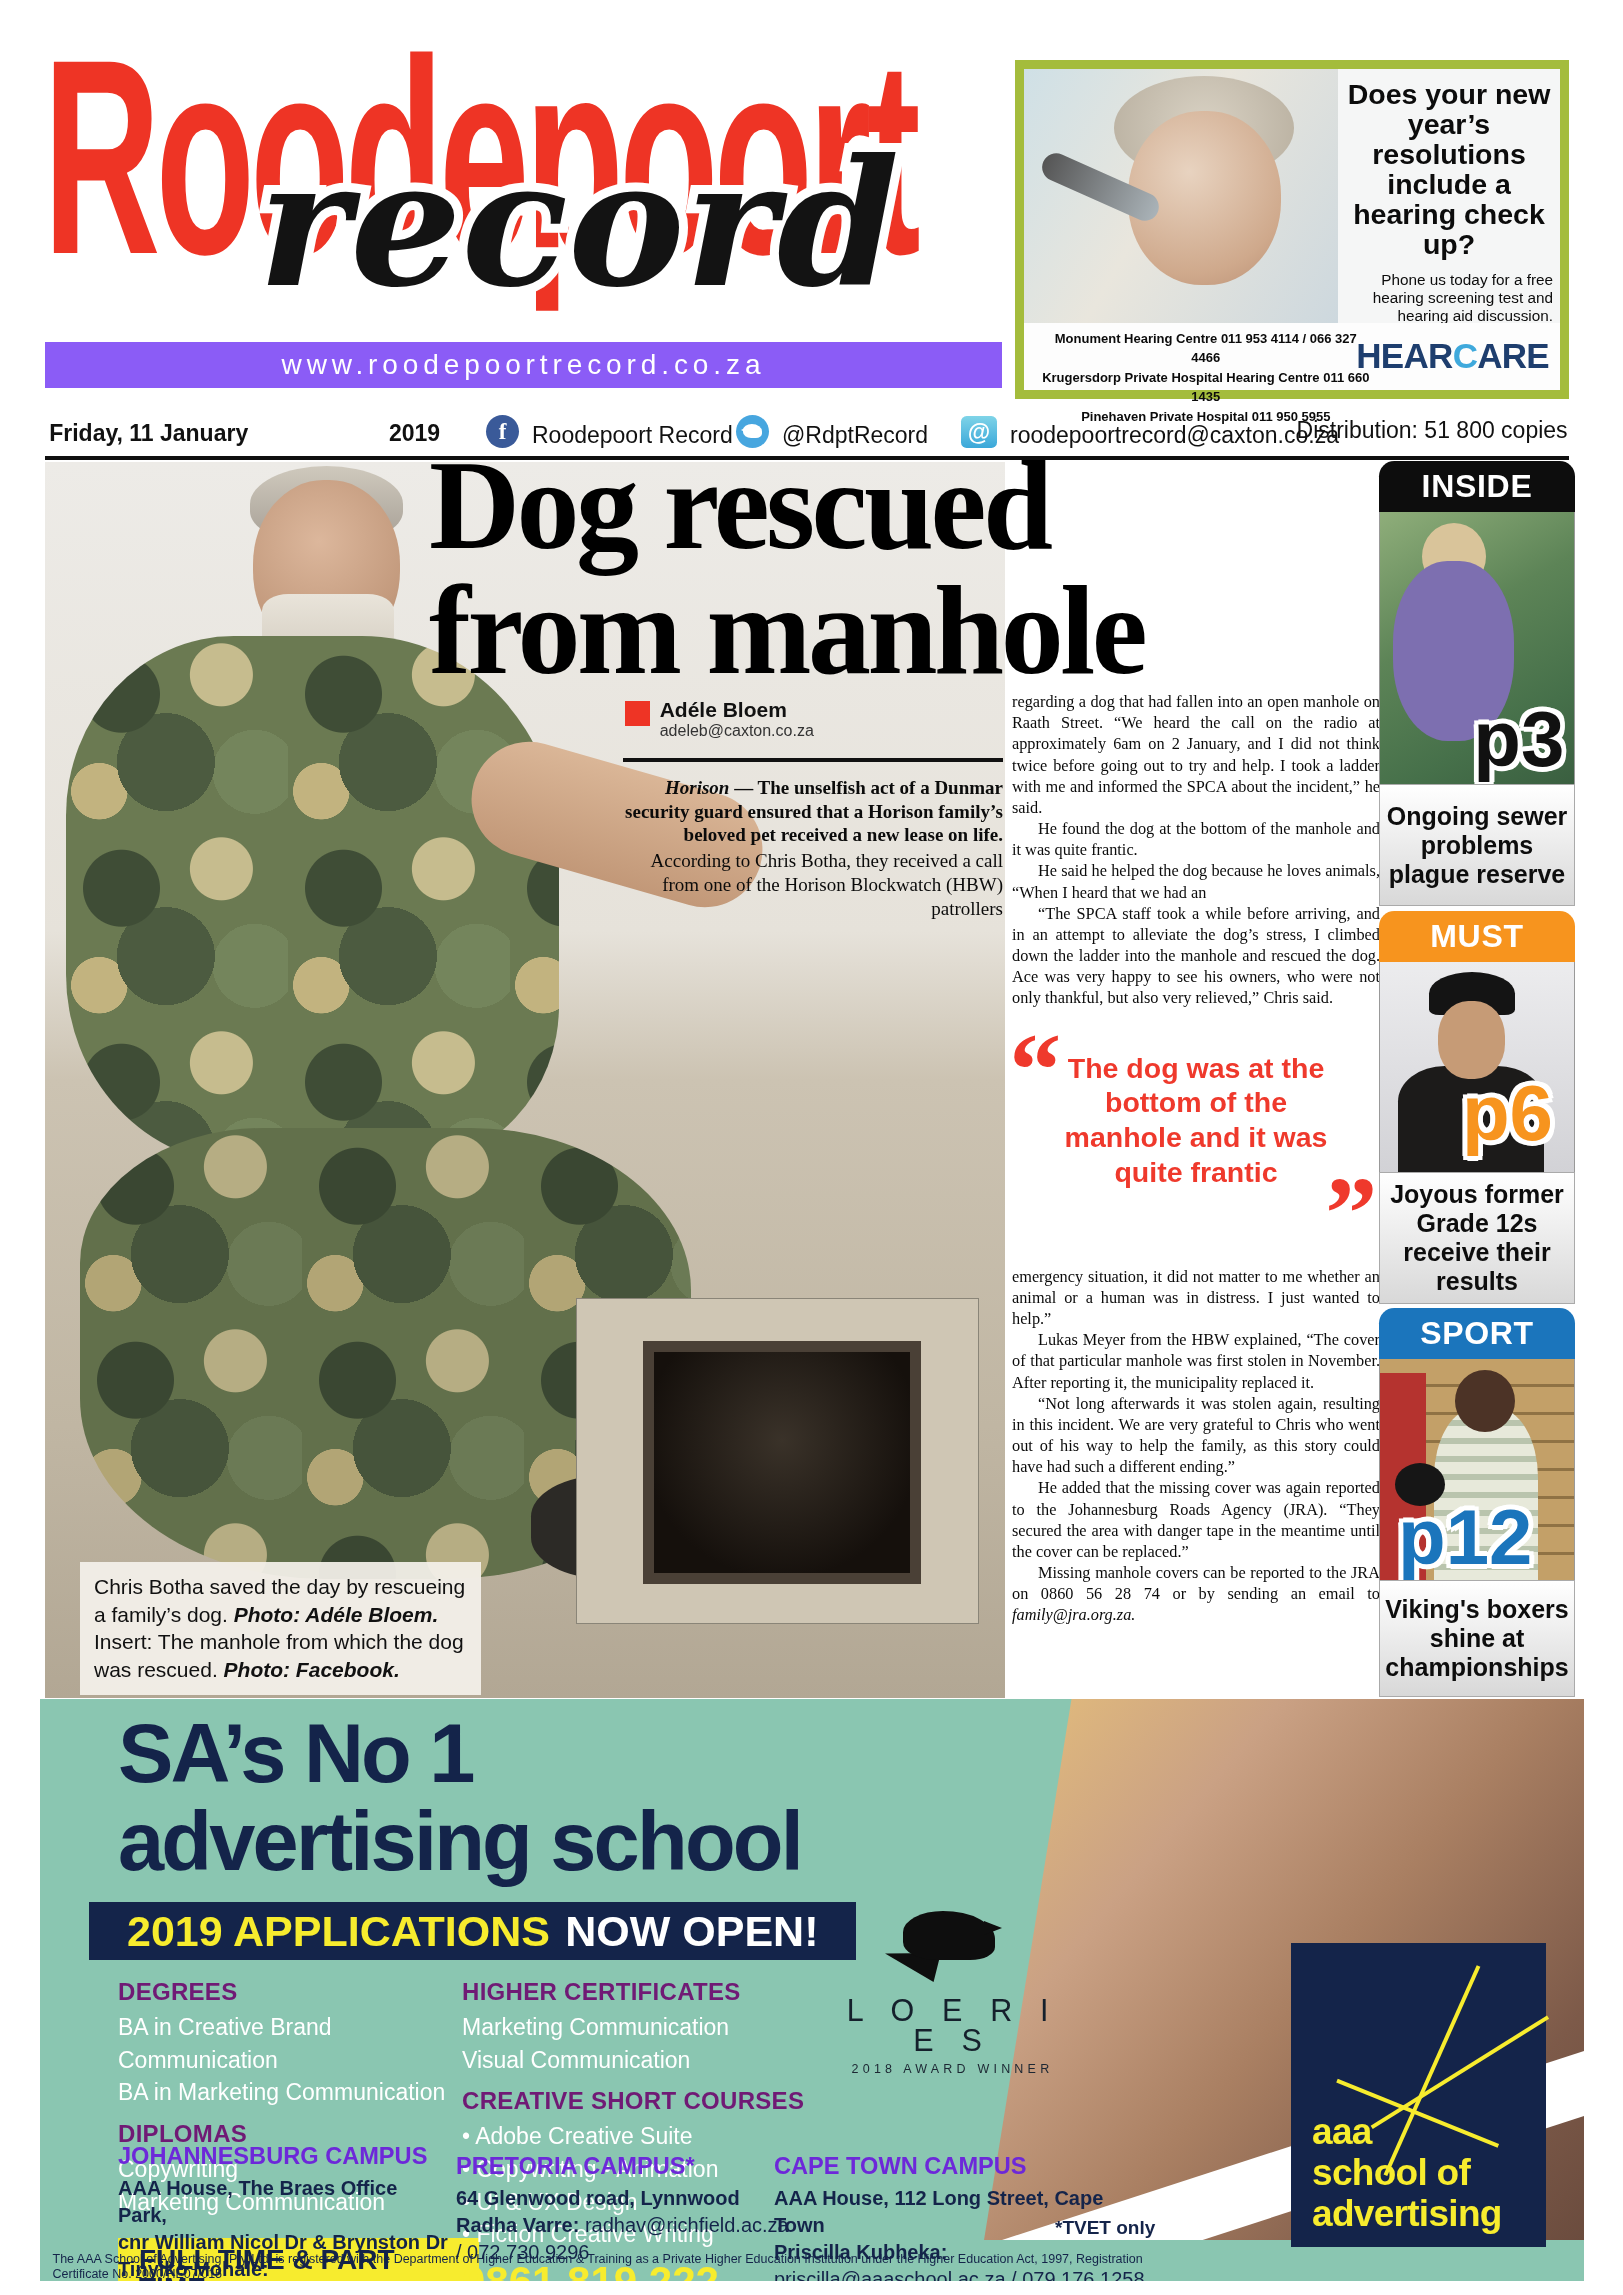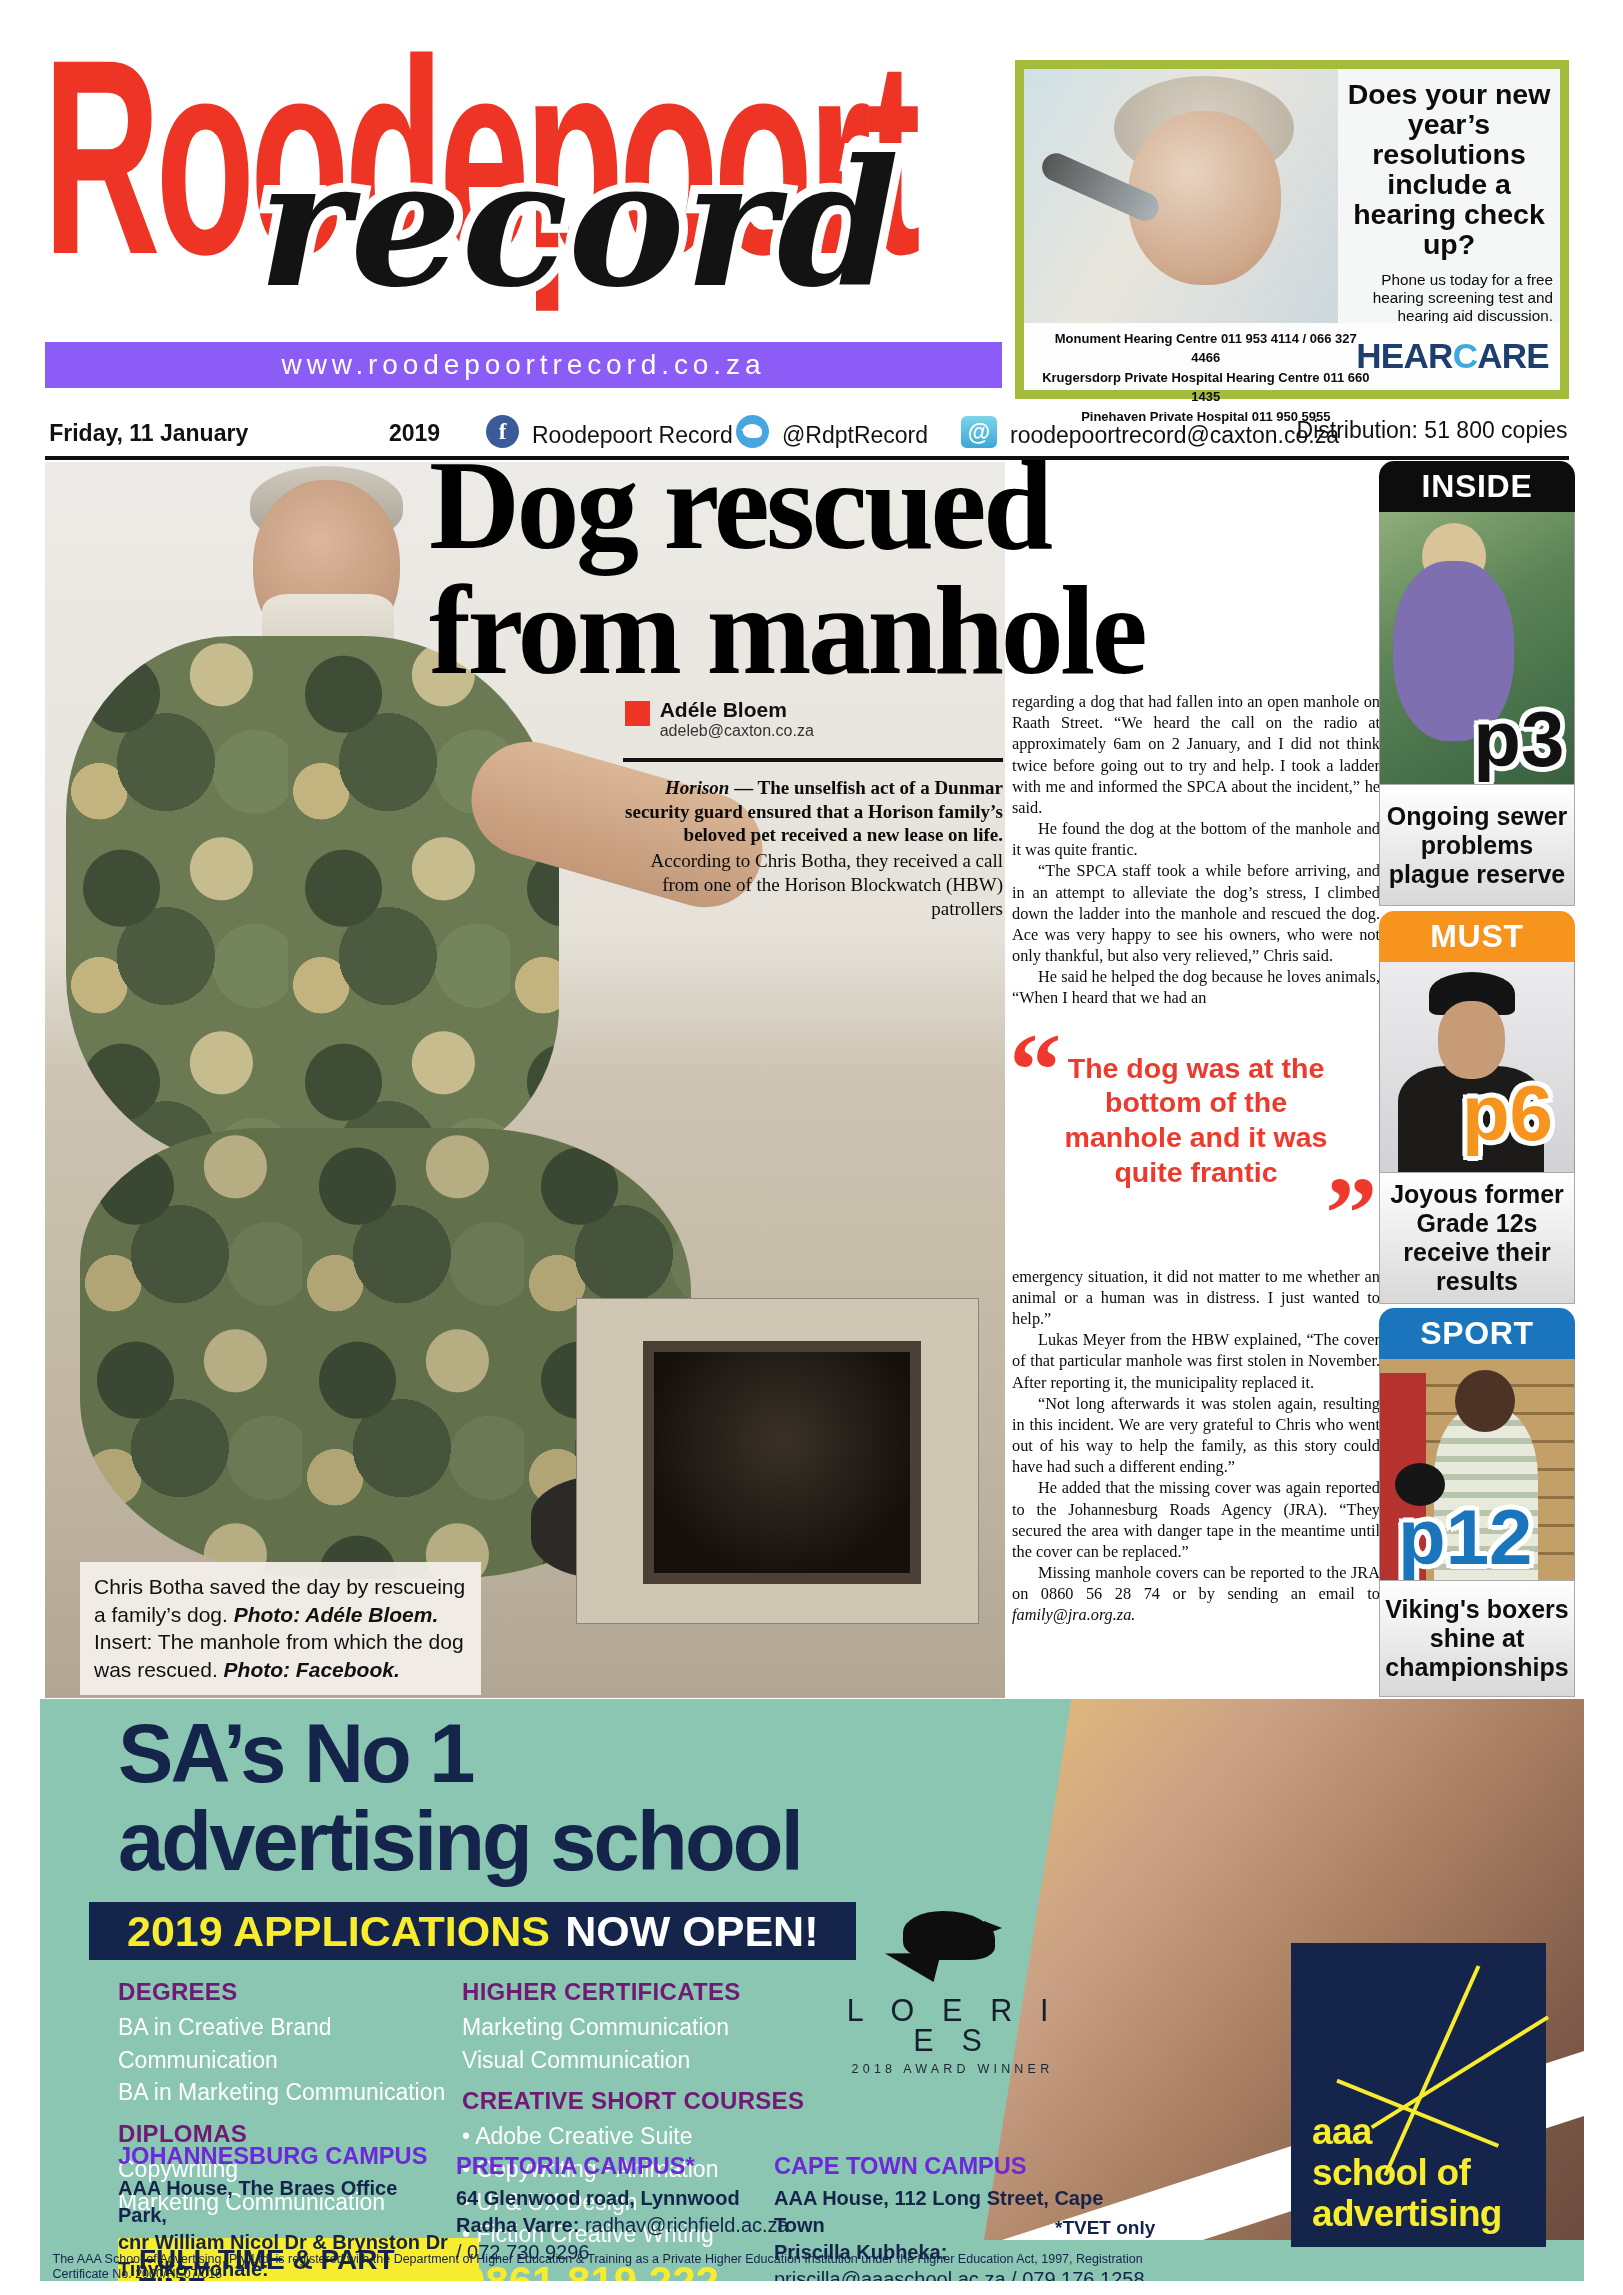--- a/index.html
+++ b/index.html
@@ -242,22 +242,22 @@
   <div class="byline-rule"></div>
 
   <div class="intro">
     <div class="intro-lead"><span class="loc">Horison</span><span> — The unselfish act of a Dunmar security guard ensured that a Horison family’s beloved pet received a new lease on life.</span></div>
     <div class="intro-follow">According to Chris Botha, they received a call from one of the Horison Blockwatch (HBW) patrollers</div>
   </div>
 
   <div class="col2">
     <p class="noindent">regarding a dog that had fallen into an open manhole on Raath Street. “We heard the call on the radio at approximately 6am on 2 January, and I did not think twice before going out to try and help. I took a ladder with me and informed the SPCA about the incident,” he said.</p>
     <p>He found the dog at the bottom of the manhole and it was quite frantic.</p>
+    <p>He said he helped the dog because he loves animals, “When I heard that we had an</p>
     <p>“The SPCA staff took a while before arriving, and in an attempt to alleviate the dog’s stress, I climbed down the ladder into the manhole and rescued the dog. Ace was very happy to see his owners, who were not only thankful, but also very relieved,” Chris said.</p>
-    <p>He said he helped the dog because he loves animals, “When I heard that we had an</p>
     <div class="pullquote">
       <span class="pq-mark pq-open">“</span>
       <div class="pq-text">The dog was at the bottom of the manhole and it was quite frantic</div>
       <span class="pq-mark pq-close">”</span>
     </div>
     <p class="noindent">emergency situation, it did not matter to me whether an animal or a human was in distress. I just wanted to help.”</p>
     <p>Lukas Meyer from the HBW explained, “The cover of that particular manhole was first stolen in November. After reporting it, the municipality replaced it.</p>
     <p>“Not long afterwards it was stolen again, resulting in this incident. We are very grateful to Chris who went out of his way to help the family, as this story could have had such a different ending.”</p>
     <p>He added that the missing cover was again reported to the Johannesburg Roads Agency (JRA). “They secured the area with danger tape in the meantime until the cover can be replaced.”</p>
     <p><span>Missing manhole covers can be reported to the JRA on 0860 56 28 74 or by sending an email to </span><span class="italic">family@jra.org.za.</span></p>

